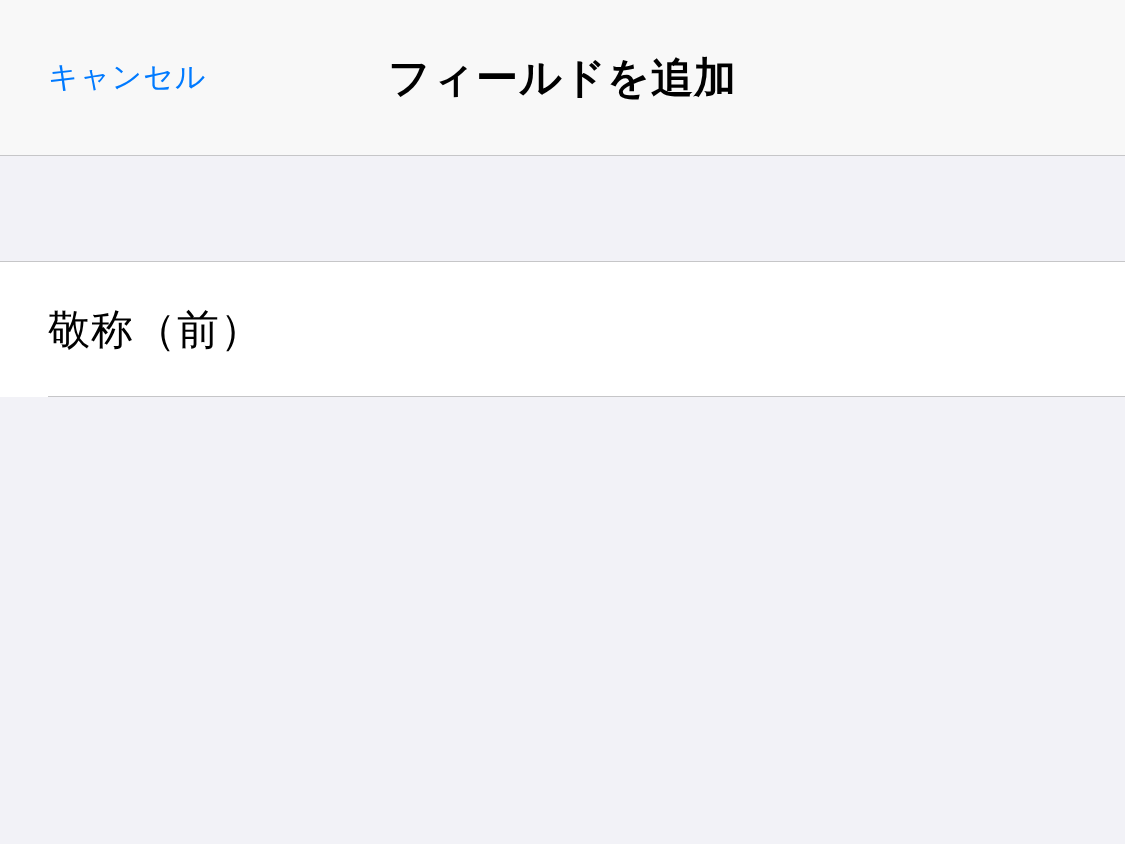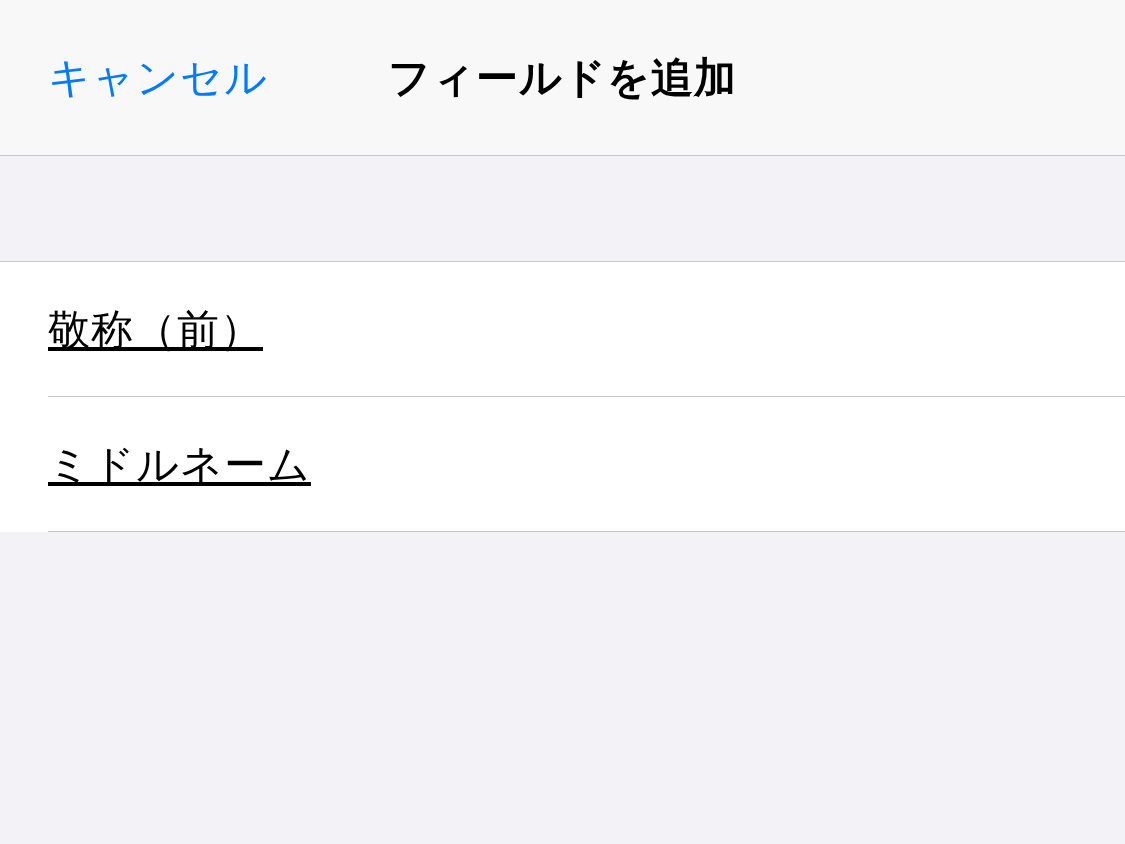--- a/index.html
+++ b/index.html
@@ -18,21 +18,21 @@
       background-color: #f8f8f8;
       height: 156px;
       border-bottom: 1px solid #c6c6c8;
       display: flex;
       align-items: center;
       padding: 0 48px;
       position: relative;
     }
     .cancel-button {
       color: #007aff;
-      font-size: 42px;
+      font-size: 30px;
       font-weight: 400;
       background: none;
       border: none;
       cursor: pointer;
       padding: 0;
       letter-spacing: 1px;
     }
     .nav-title {
       position: absolute;
       left: 50%;
@@ -50,21 +50,20 @@
     .list {
       background-color: #fff;
     }
     .list-item {
       height: 135px;
       display: flex;
       align-items: center;
       padding-left: 48px;
       cursor: pointer;
       position: relative;
-      text-decoration: underline;
     }
     .list-item-label {
       font-size: 42px;
       font-weight: 400;
       color: #000;
       letter-spacing: 1px;
     }
     .list-item::after {
       content: "";
       position: absolute;
@@ -85,16 +84,13 @@
   <button class="cancel-button">キャンセル</button>
   <div class="nav-title">フィールドを追加</div>
 </div>
 
 <div class="spacer"></div>
 
 <div class="list">
   <div class="list-item">
     <span class="list-item-label">敬称（前）</span>
   </div>
-  <div class="list-item">
-    <span class="list-item-label">ミドルネーム</span>
-  </div>
 </div>
 
 </body></html>

